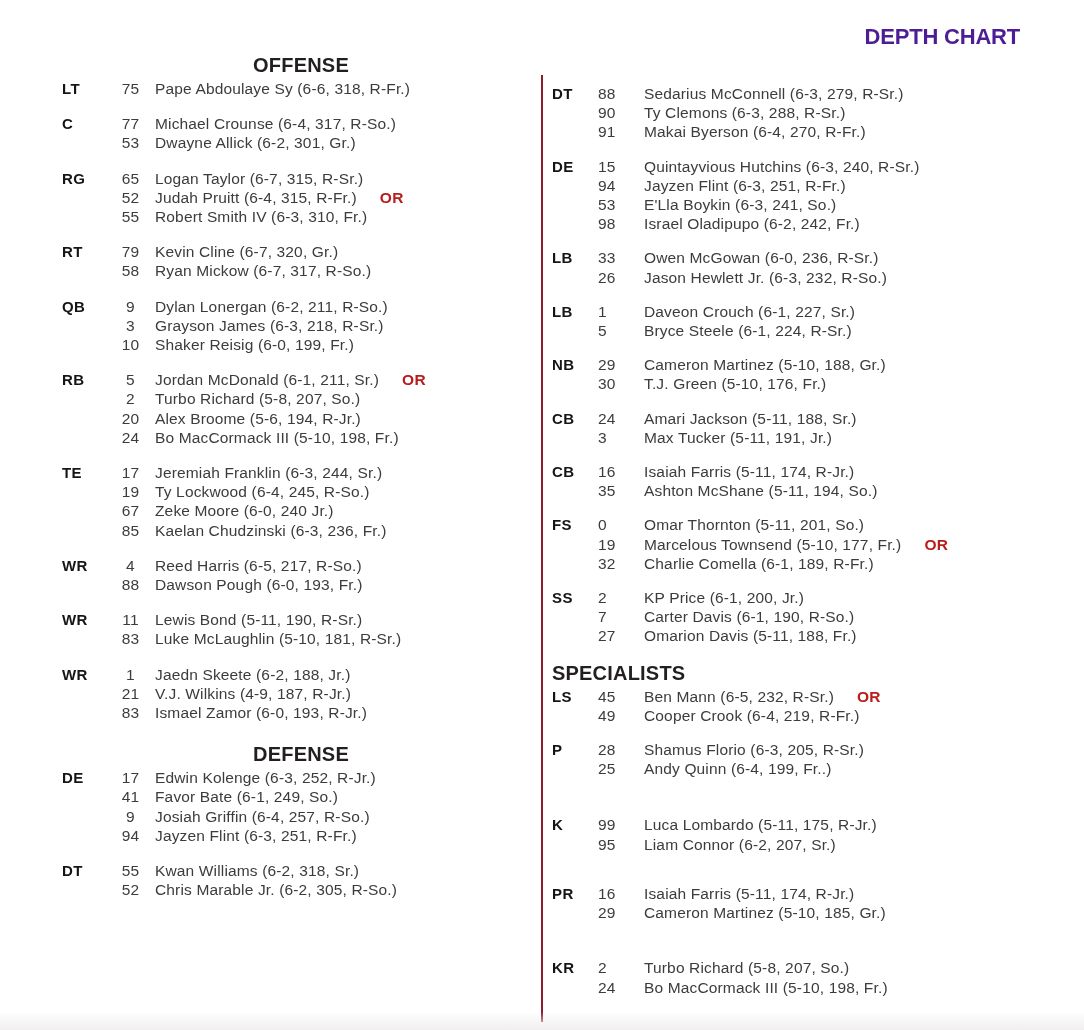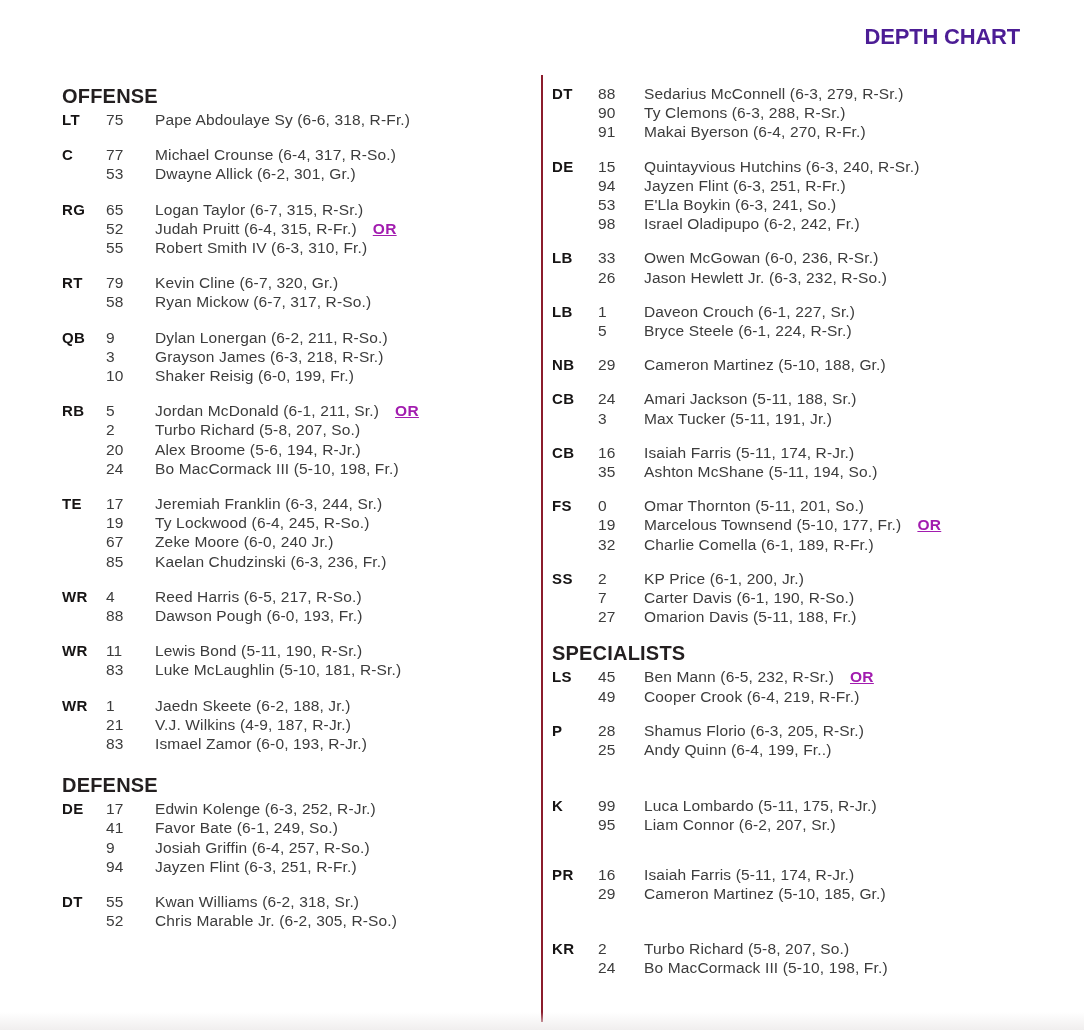--- a/index.html
+++ b/index.html
@@ -22,21 +22,21 @@
   }
   .divider {
     position:absolute;
     left:541px;
     top:75px;
     width:2px;
     height:947px;
     background:#8b1c2c;
   }
   .col { position:absolute; width:478px; }
-  .col-left  { left:62px;  top:83px; }
+  .col-left  { left:62px;  top:52px;text-align:center; }
   .col-right { left:552px; top:84px; }
 
   .section-heading {
     font-size:20px;
     line-height:22px;
     font-weight:800;
     letter-spacing:0.2px;
     color:#231f20;
     margin:2px 0 3px 0;
   }
@@ -61,24 +61,23 @@
     font-size:15.5px;
     line-height:19.2px;
     letter-spacing:0.15px;
     color:#3c3c3c;
   }
   .jersey-num { width:49px; flex-shrink:0; }
   .col-right .jersey-num { width:46px; }
   .player-name { white-space:nowrap; }
   .or-tag {
     font-weight:800;
-    color:#a21caf;
-    margin-left:16px;
+    color:#b91c1c;
+    margin-left:23px;
     letter-spacing:0.3px;
-    text-decoration:underline;
   }
   .bottom-band {
     position:absolute;
     left:0; right:0; bottom:0;
     height:18px;
     background:linear-gradient(180deg, rgba(242,240,240,0) 0%, #f0eeee 100%);
   }
 </style>
 </head>
 <body>
@@ -317,20 +316,24 @@
           <span class="jersey-num">5</span>
           <span class="player-name">Bryce Steele (6-1, 224, R-Sr.)</span>
         </div>
       </div>
       <div class="group">
         <span class="pos-label">NB</span>
         <div class="player-row">
           <span class="jersey-num">29</span>
           <span class="player-name">Cameron Martinez (5-10, 188, Gr.)</span>
         </div>
+        <div class="player-row">
+          <span class="jersey-num">30</span>
+          <span class="player-name">T.J. Green (5-10, 176, Fr.)</span>
+        </div>
       </div>
       <div class="group">
         <span class="pos-label">CB</span>
         <div class="player-row">
           <span class="jersey-num">24</span>
           <span class="player-name">Amari Jackson (5-11, 188, Sr.)</span>
         </div>
         <div class="player-row">
           <span class="jersey-num">3</span>
           <span class="player-name">Max Tucker (5-11, 191, Jr.)</span>

